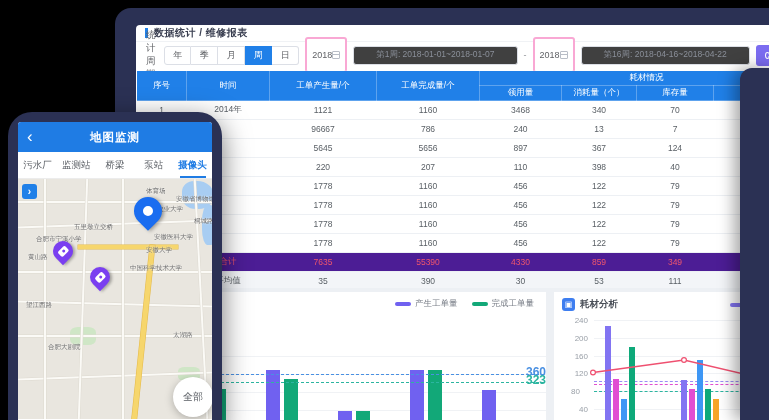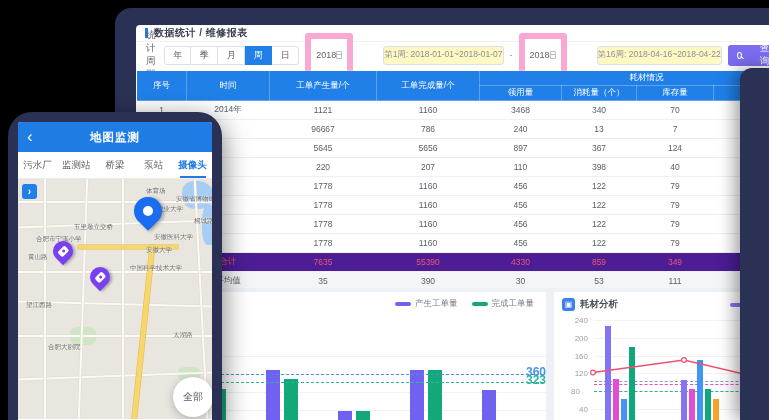--- a/index.html
+++ b/index.html
@@ -20,27 +20,27 @@
 
   .filter-row { height:26px; display:flex; align-items:center; padding-left:10px; gap:6px; }
   .f-label { font-size:9.5px; color:#606266; }
   .seg { display:flex; }
   .seg-btn { width:27px; height:19px; border:1px solid #dcdfe6; border-left:none;
     background:#fff; color:#606266; font-size:9px; display:flex; align-items:center;
     justify-content:center; cursor:pointer; }
   .seg-btn:first-child { border-left:1px solid #dcdfe6; border-radius:3px 0 0 3px; }
   .seg-btn:last-child { border-radius:0 3px 3px 0; }
   .seg-btn.active { background:#2080e8; border-color:#2080e8; color:#fff; }
-  .ybox { width:48px; height:19px; border:6px solid #f9a8d4; border-radius:3px;
+  .ybox { width:48px; height:19px; border:2px solid #f9a8d4; border-radius:3px;
     display:flex; align-items:center; padding:16px 5px;
     font-size:9px; color:#606266; background:#fff; }
   .cal { width:8px; height:8px; border:1px solid #b9bec7; border-radius:1px; position:relative; }
   .cal::before { content:""; position:absolute; left:0; right:0; top:2px; height:1px; background:#b9bec7; }
-  .wbox { height:19px; border:1px solid #dcdfe6; border-radius:3px; background:#fef9c3;
-    display:flex; align-items:center; padding:0 0; font-size:8.5px; color:#8a8f99; white-space:nowrap;margin-left:24px; }
+  .wbox { height:19px; border:1px solid #dcdfe6; border-radius:3px; background:#404040;
+    display:flex; align-items:center; padding:0 22px; font-size:8.5px; color:#8a8f99; white-space:nowrap; }
   .sep { font-size:9px; color:#909399; }
   .btn { height:21px; border:none; border-radius:3px; color:#fff; font-size:9.5px;
     display:flex; align-items:center; gap:4px; padding:0 9px; cursor:pointer;
     font-family:"Liberation Sans", sans-serif; }
   .btn-q { background:#7b6cf0;gap:17px; }
   .btn-x { background:#17b26a; }
   .i-search { width:7px; height:7px; border:1.3px solid #fff; border-radius:50%; position:relative; display:inline-block; }
   .i-search::after { content:""; position:absolute; width:4px; height:1.3px; background:#fff;
     right:-3px; bottom:-1px; transform:rotate(45deg); }
   .i-down { font-size:10px; line-height:8px; border-bottom:1.3px solid #fff; padding-bottom:0px; font-weight:bold; }

